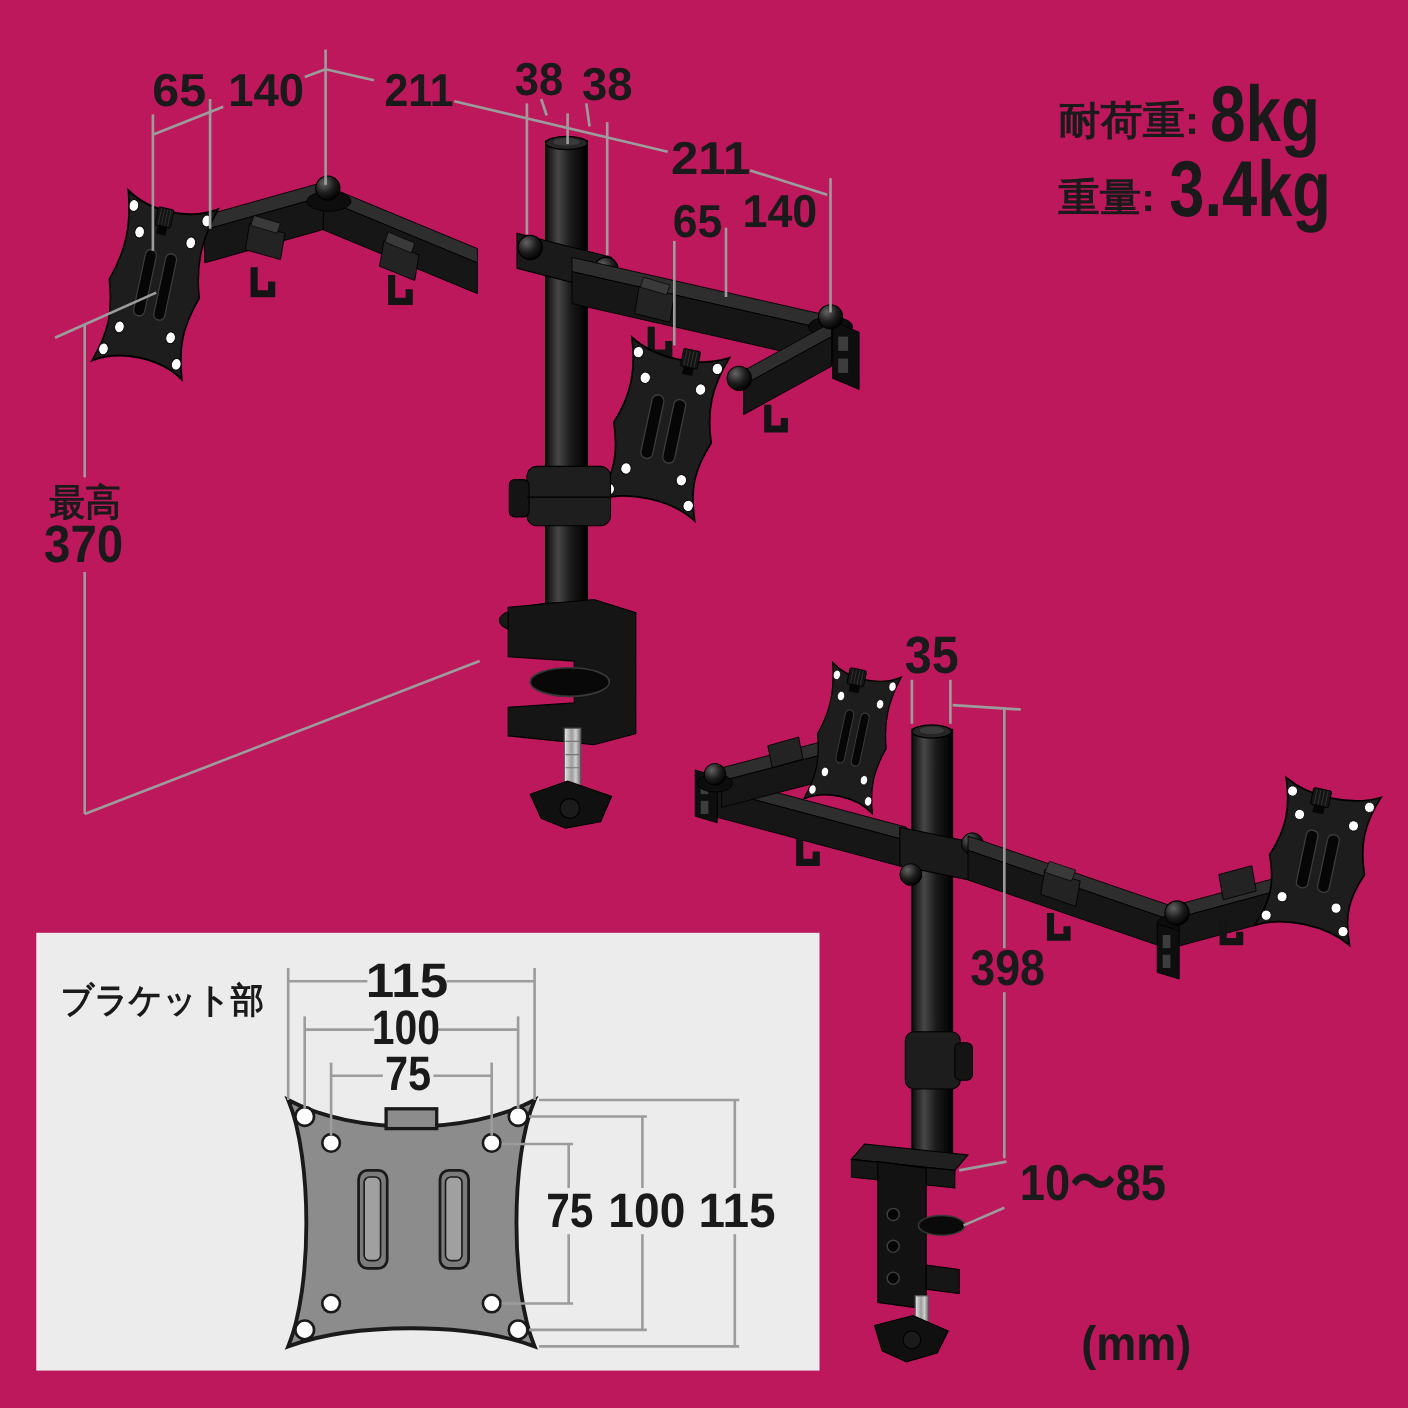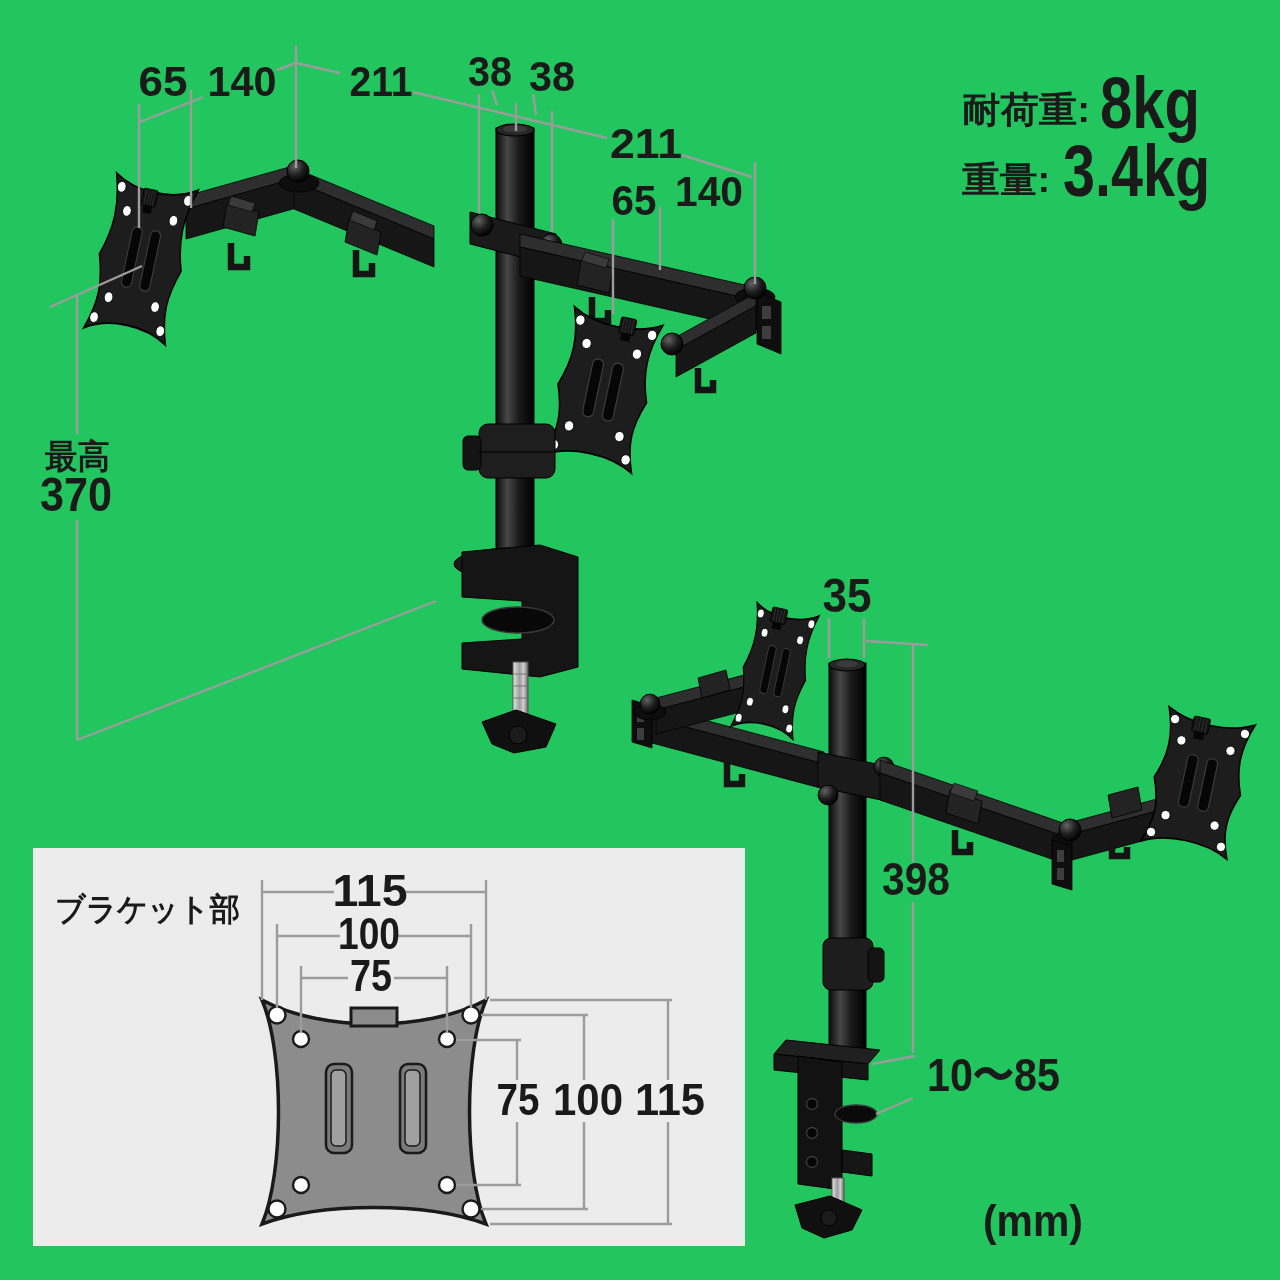--- a/index.html
+++ b/index.html
@@ -1,16 +1,16 @@
 <!DOCTYPE html>
 <html><head>
 <meta charset="utf-8">
 <style>
   html,body{margin:0;padding:0;background:#ffffff;}
-  .stage{width:1280px;height:1280px;position:relative;background:#22c55e;overflow:hidden;}
+  .stage{width:1280px;height:1280px;position:relative;background:#be185d;overflow:hidden;}
   svg{display:block;}
   text{font-family:"Liberation Sans","DejaVu Sans",sans-serif;}
   .num{font-weight:700;fill:#1a1a1a;}
   .cjk{font-weight:700;fill:#1a1a1a;}
   .dim{stroke:#9c9c9c;stroke-width:2.4;fill:none;stroke-linecap:butt;}
   .hwt{fill:#2e2e2e;stroke:#000;stroke-width:.8;}
   .hwf{fill:#161616;stroke:#000;stroke-width:.8;}
   .hwd{fill:#0e0e0e;stroke:#000;stroke-width:.8;}
   .collar{fill:#232323;stroke:#000;stroke-width:.8;}
   .collartop{fill:#3a3a3a;stroke:#000;stroke-width:.6;}

